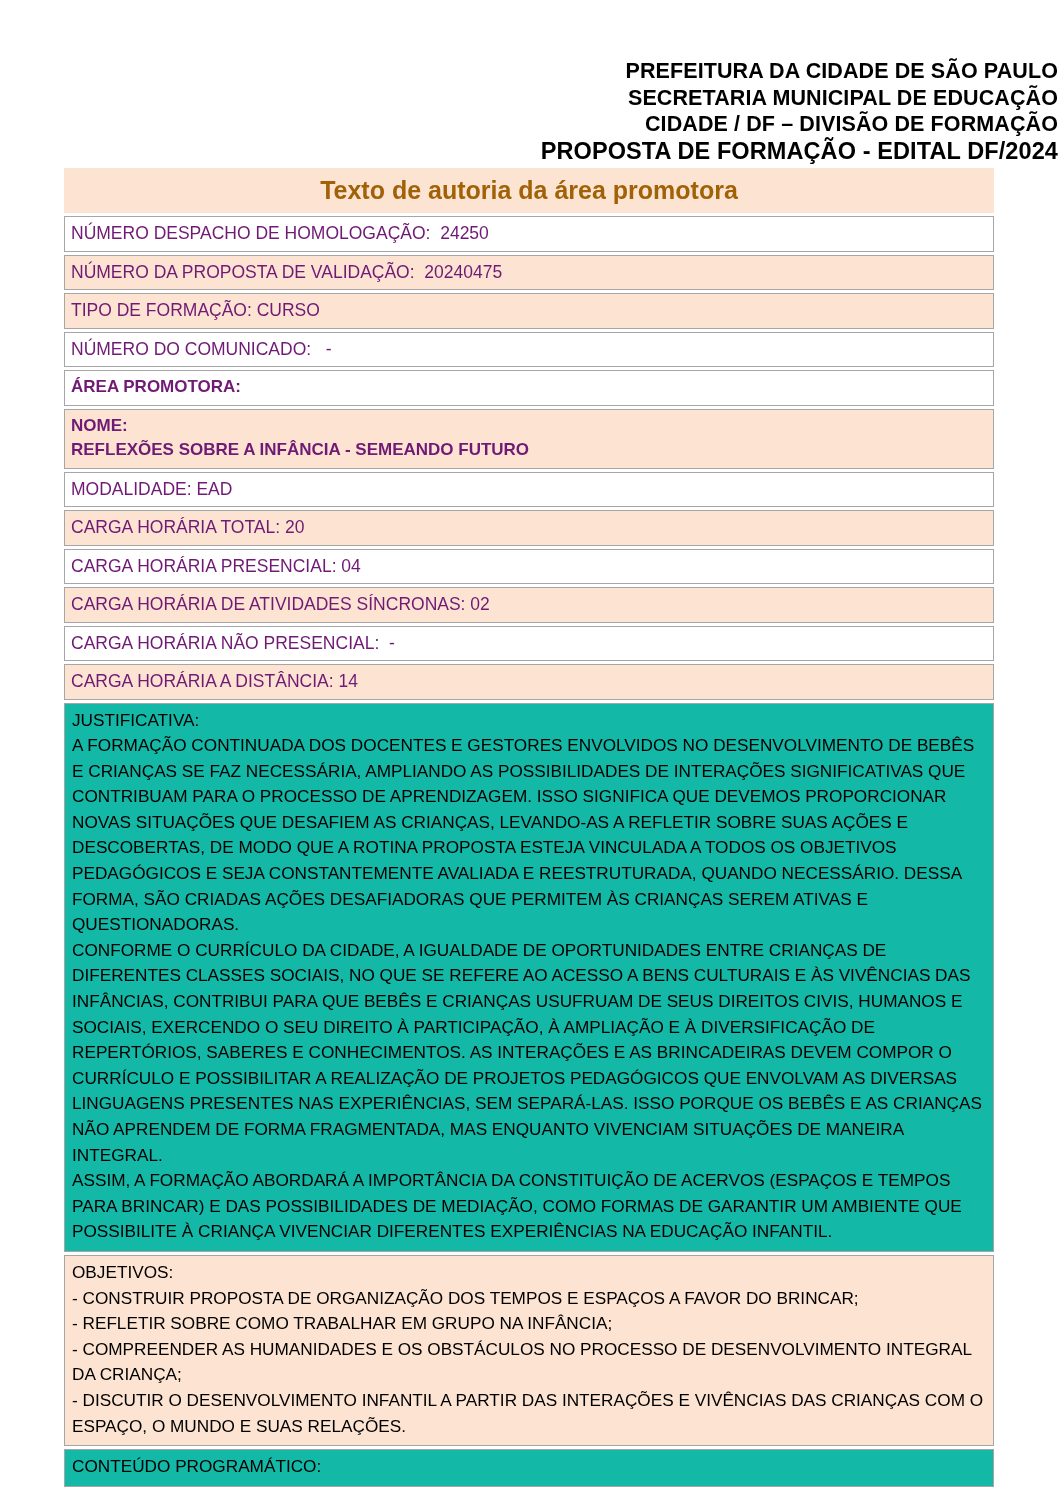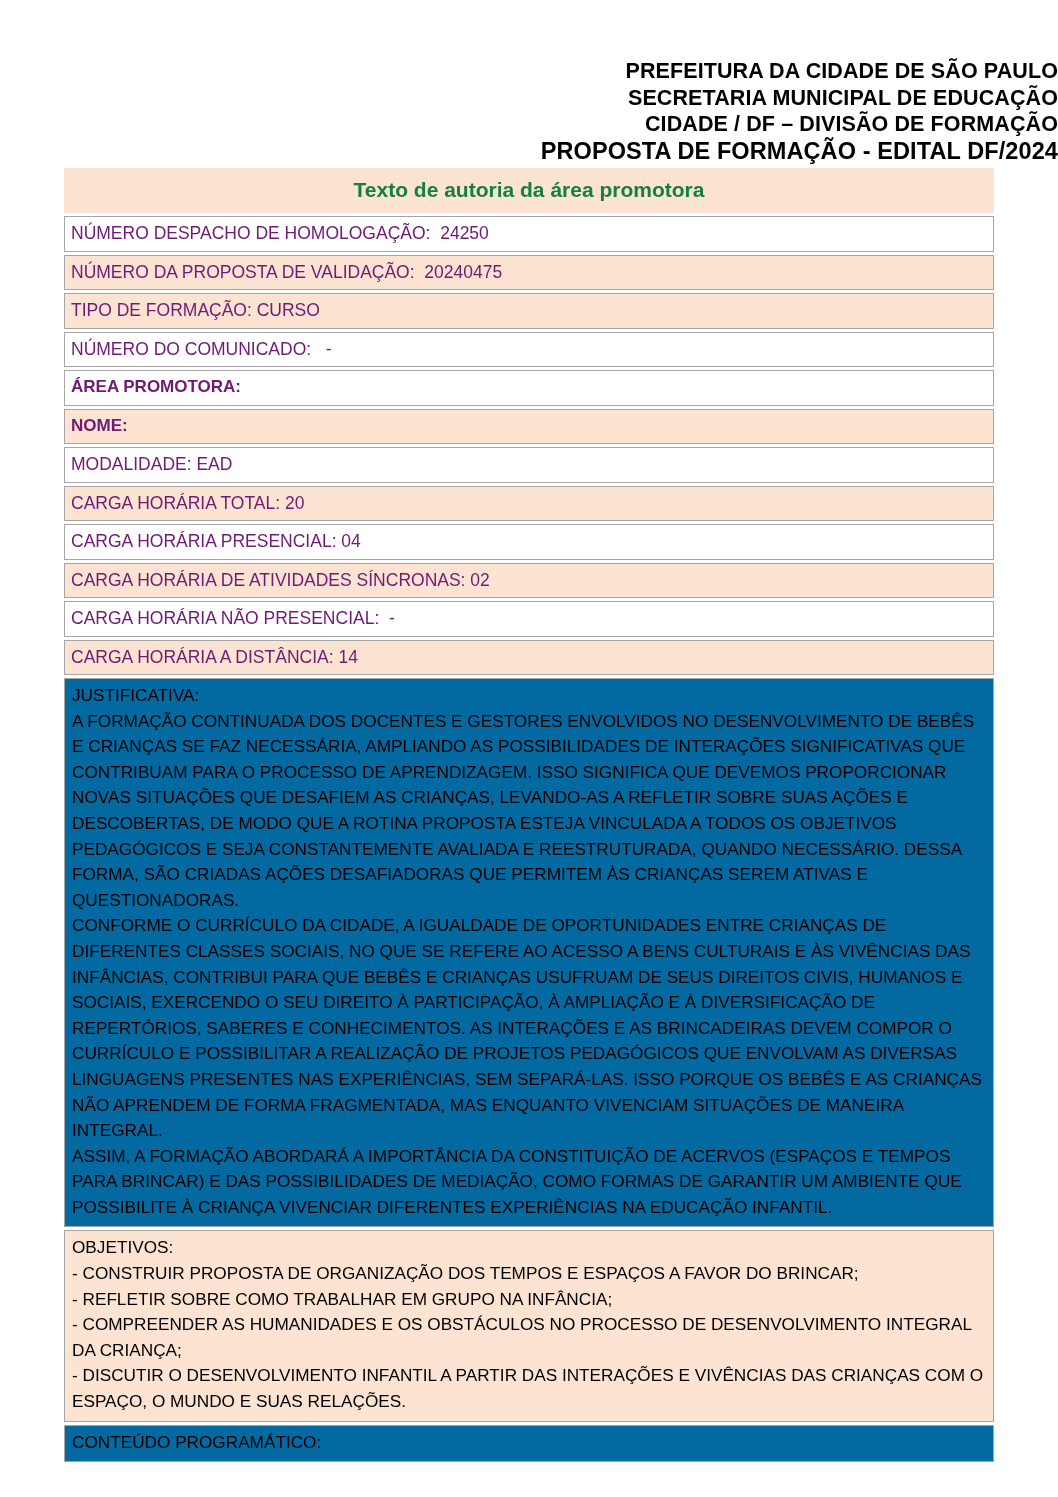--- a/index.html
+++ b/index.html
@@ -32,22 +32,22 @@
     letter-spacing: 0.1px;
     color: #000000;
   }
   .header-line.big {
     font-size: 23.5px;
   }
   .title-band {
     margin: 4px auto 0 auto;
     width: 930px;
     background: #fce3d2;
-    color: #15803d;
-    font-size: 21px;
+    color: #a16207;
+    font-size: 25px;
     font-weight: bold;
     text-align: center;
     line-height: 38px;
     padding: 3px 0 4px 0;
   }
   .table {
     width: 930px;
     margin: 0 auto;
     padding-top: 3px;
   }
@@ -67,21 +67,21 @@
   .row.bold {
     font-weight: bold;
     font-size: 17px;
   }
   .row .line {
     white-space: pre-wrap;
   }
   .block {
     box-sizing: border-box;
     border: 1px solid #a6a6a6;
-    background: #0369a1;
+    background: #14b8a6;
     padding: 4px 7px 6px 7px;
     margin-bottom: 3px;
     font-size: 17.2px;
     line-height: 25.6px;
   }
   .block.shaded {
     background: #fce3d2;
   }
   .block p {
     margin: 0;
@@ -119,20 +119,21 @@
     <div class="row">
       <span class="line">NÚMERO DO COMUNICADO:   -</span>
     </div>
 
     <div class="row bold">
       <div class="line">ÁREA PROMOTORA:</div>
     </div>
 
     <div class="row bold shaded">
       <div class="line">NOME:</div>
+      <div class="line">REFLEXÕES SOBRE A INFÂNCIA - SEMEANDO FUTURO</div>
     </div>
 
     <div class="row">
       <span class="line">MODALIDADE: EAD</span>
     </div>
 
     <div class="row shaded">
       <span class="line">CARGA HORÁRIA TOTAL: 20</span>
     </div>
 

